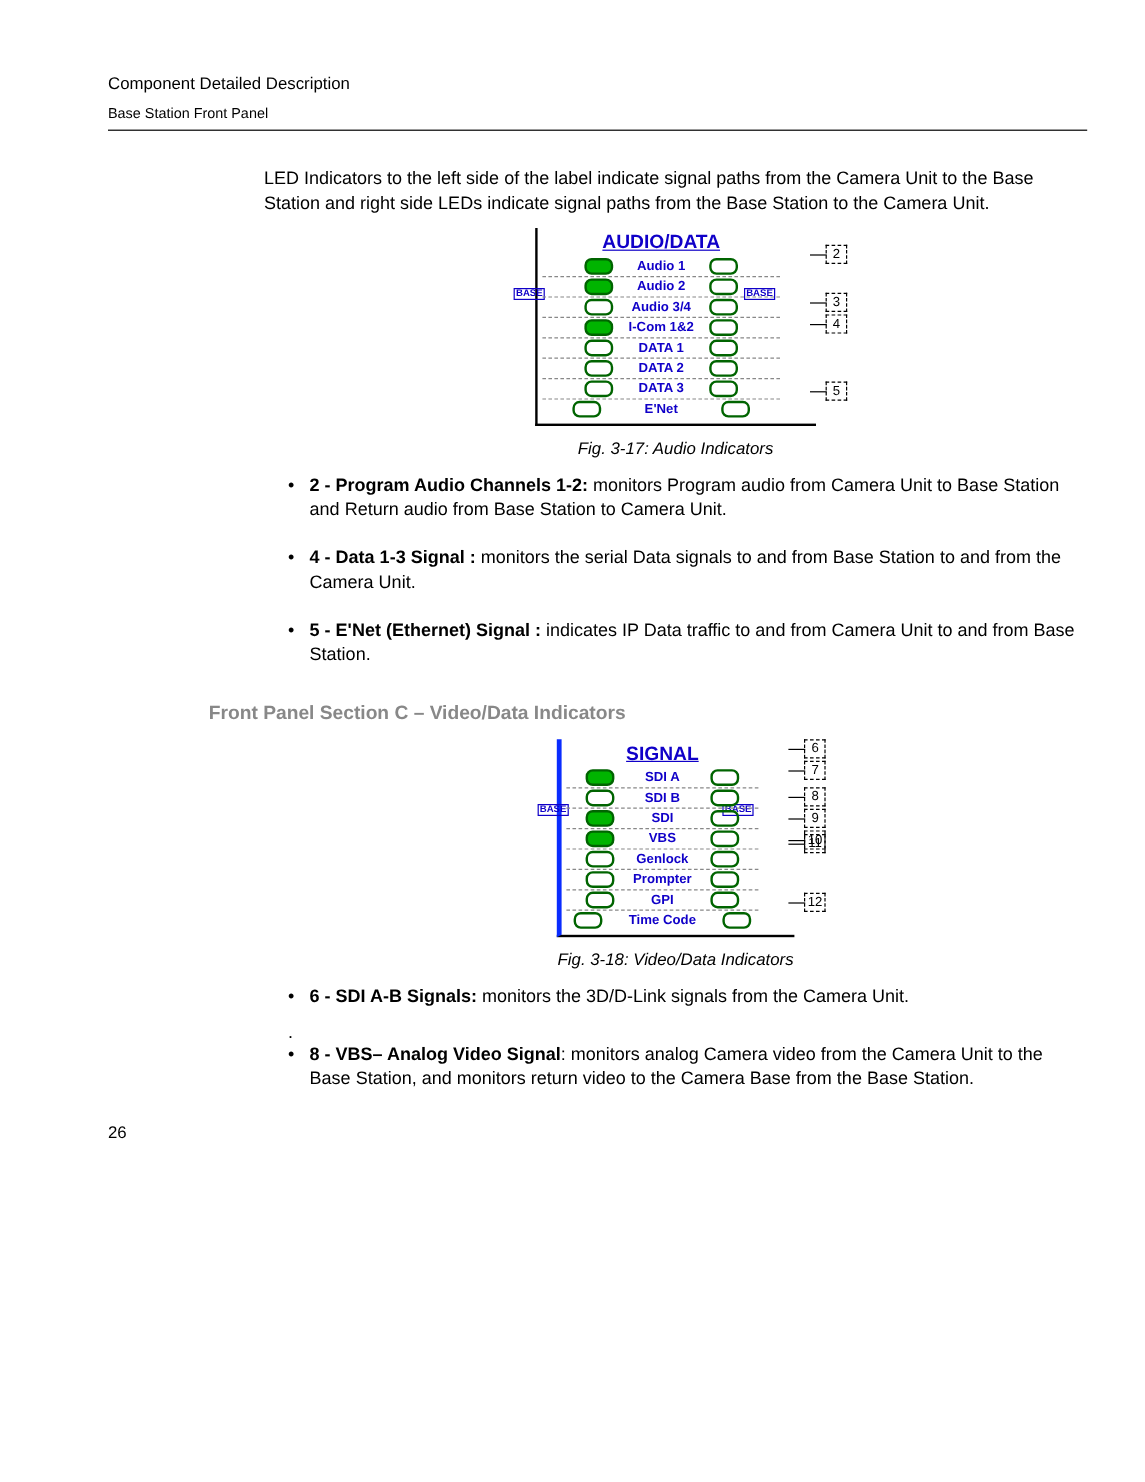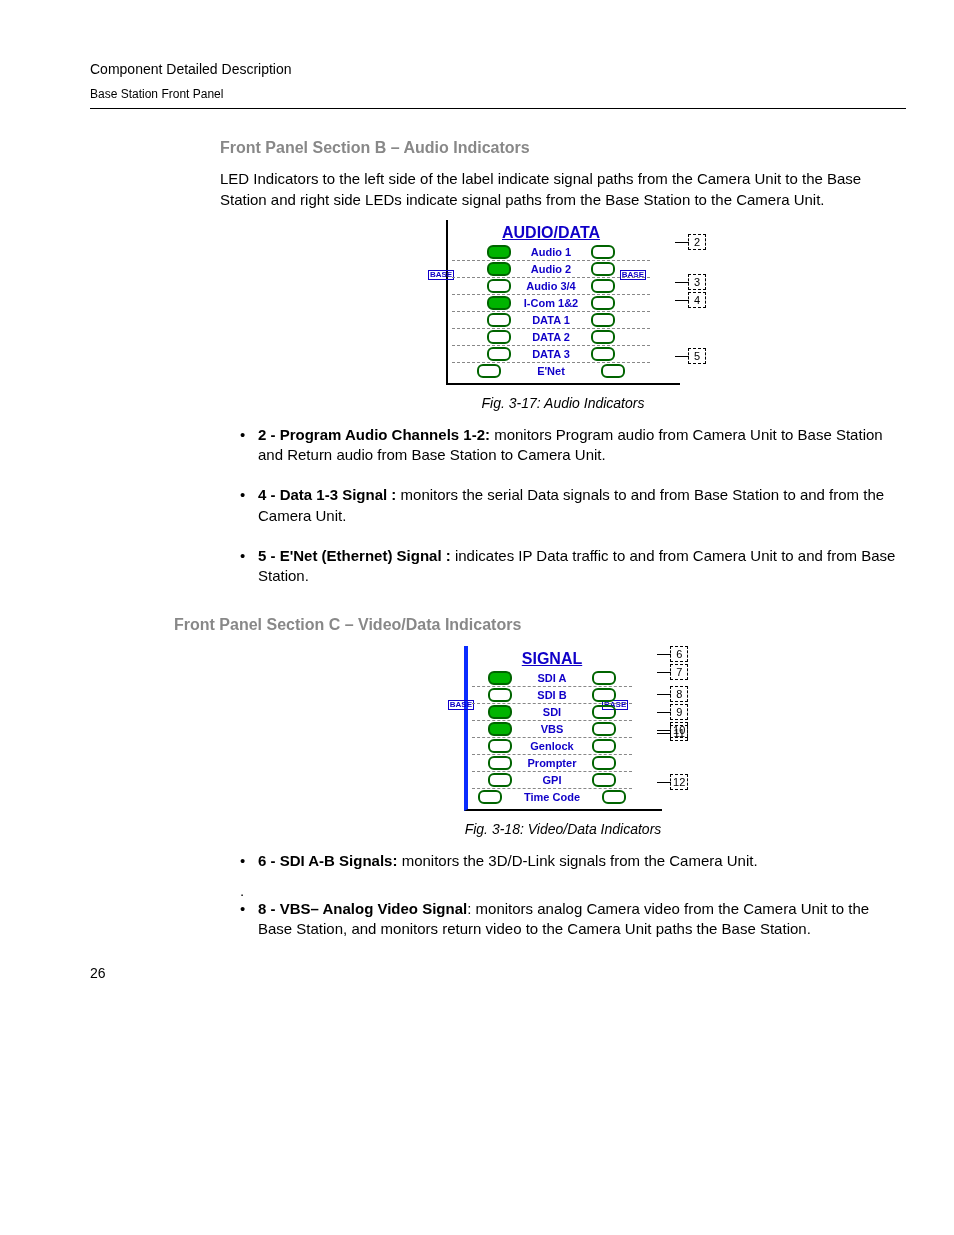--- a/index.html
+++ b/index.html
@@ -161,21 +161,20 @@
 </head>
 <body>
 
 <div class="page">
 
   <div class="header">Component Detailed Description</div>
   <div class="header header-sub">Base Station Front Panel</div>
   <hr class="rule">
 
   <div class="content-indent">
-    <h3 class="section-heading">Front Panel Section B – Audio Indicators</h3>
     <p class="body-text">LED Indicators to the left side of the label indicate signal paths from the Camera Unit to the Base Station and right side LEDs indicate signal paths from the Base Station to the Camera Unit.</p>
 
     <div class="figure-wrap">
       <div class="panel">
         <div class="title">AUDIO/DATA</div>
         <div style="position:relative">
           <span class="side-lbl side-left" style="top:26px">BASE</span>
           <span class="side-lbl side-right" style="top:26px">BASE</span>
           <div class="row">
               <span class="led on"></span>
@@ -298,18 +297,18 @@
         </div>
       </div>
     </div>
     <div class="caption">Fig. 3-18: Video/Data Indicators</div>
 
     <ul class="bullets tight">
       <li><span class="b">6 - SDI A-B Signals:</span><span> monitors the 3D/D-Link signals from the Camera Unit.</span></li>
     </ul>
     <div style="margin-left:20px;font-size:15px;">.</div>
     <ul class="bullets tight">
-      <li><span class="b">8 - VBS– Analog Video Signal</span><span>: monitors analog Camera video from the Camera Unit to the Base Station, and monitors return video to the Camera Unit paths the Base Station.</span></li>
+      <li><span class="b">8 - VBS– Analog Video Signal</span><span>: monitors analog Camera video from the Camera Unit to the Base Station, and monitors return video to the Camera Base from the Base Station.</span></li>
     </ul>
   </div>
 
   <div class="page-num">26</div>
 </div>
 
 </body></html>

